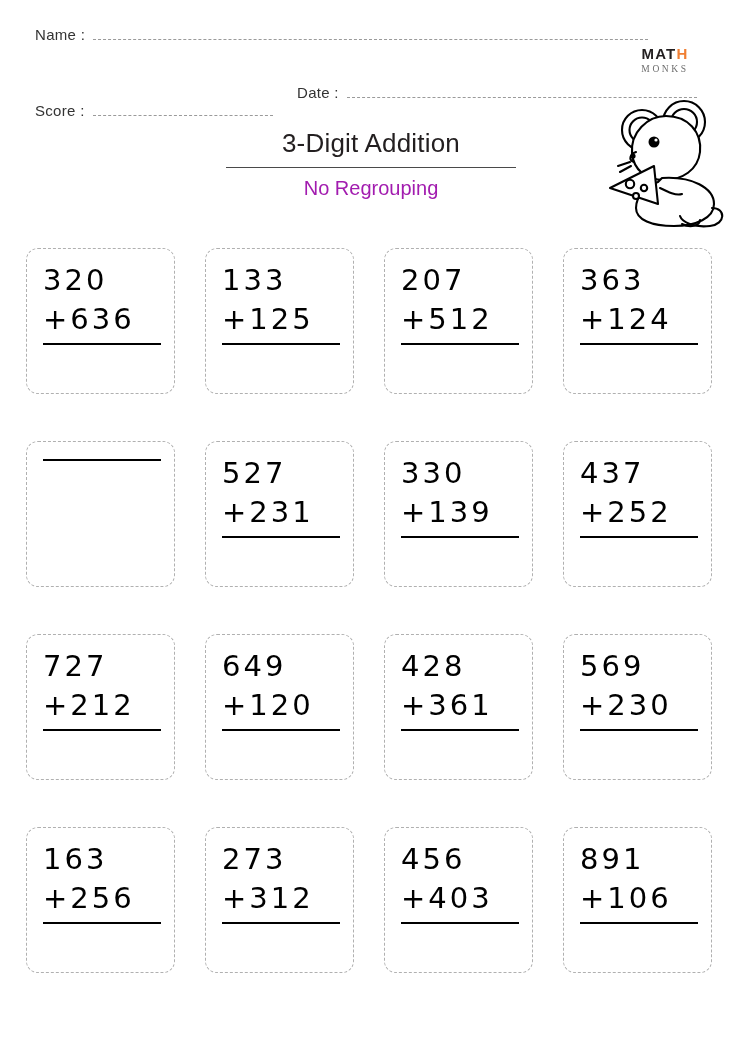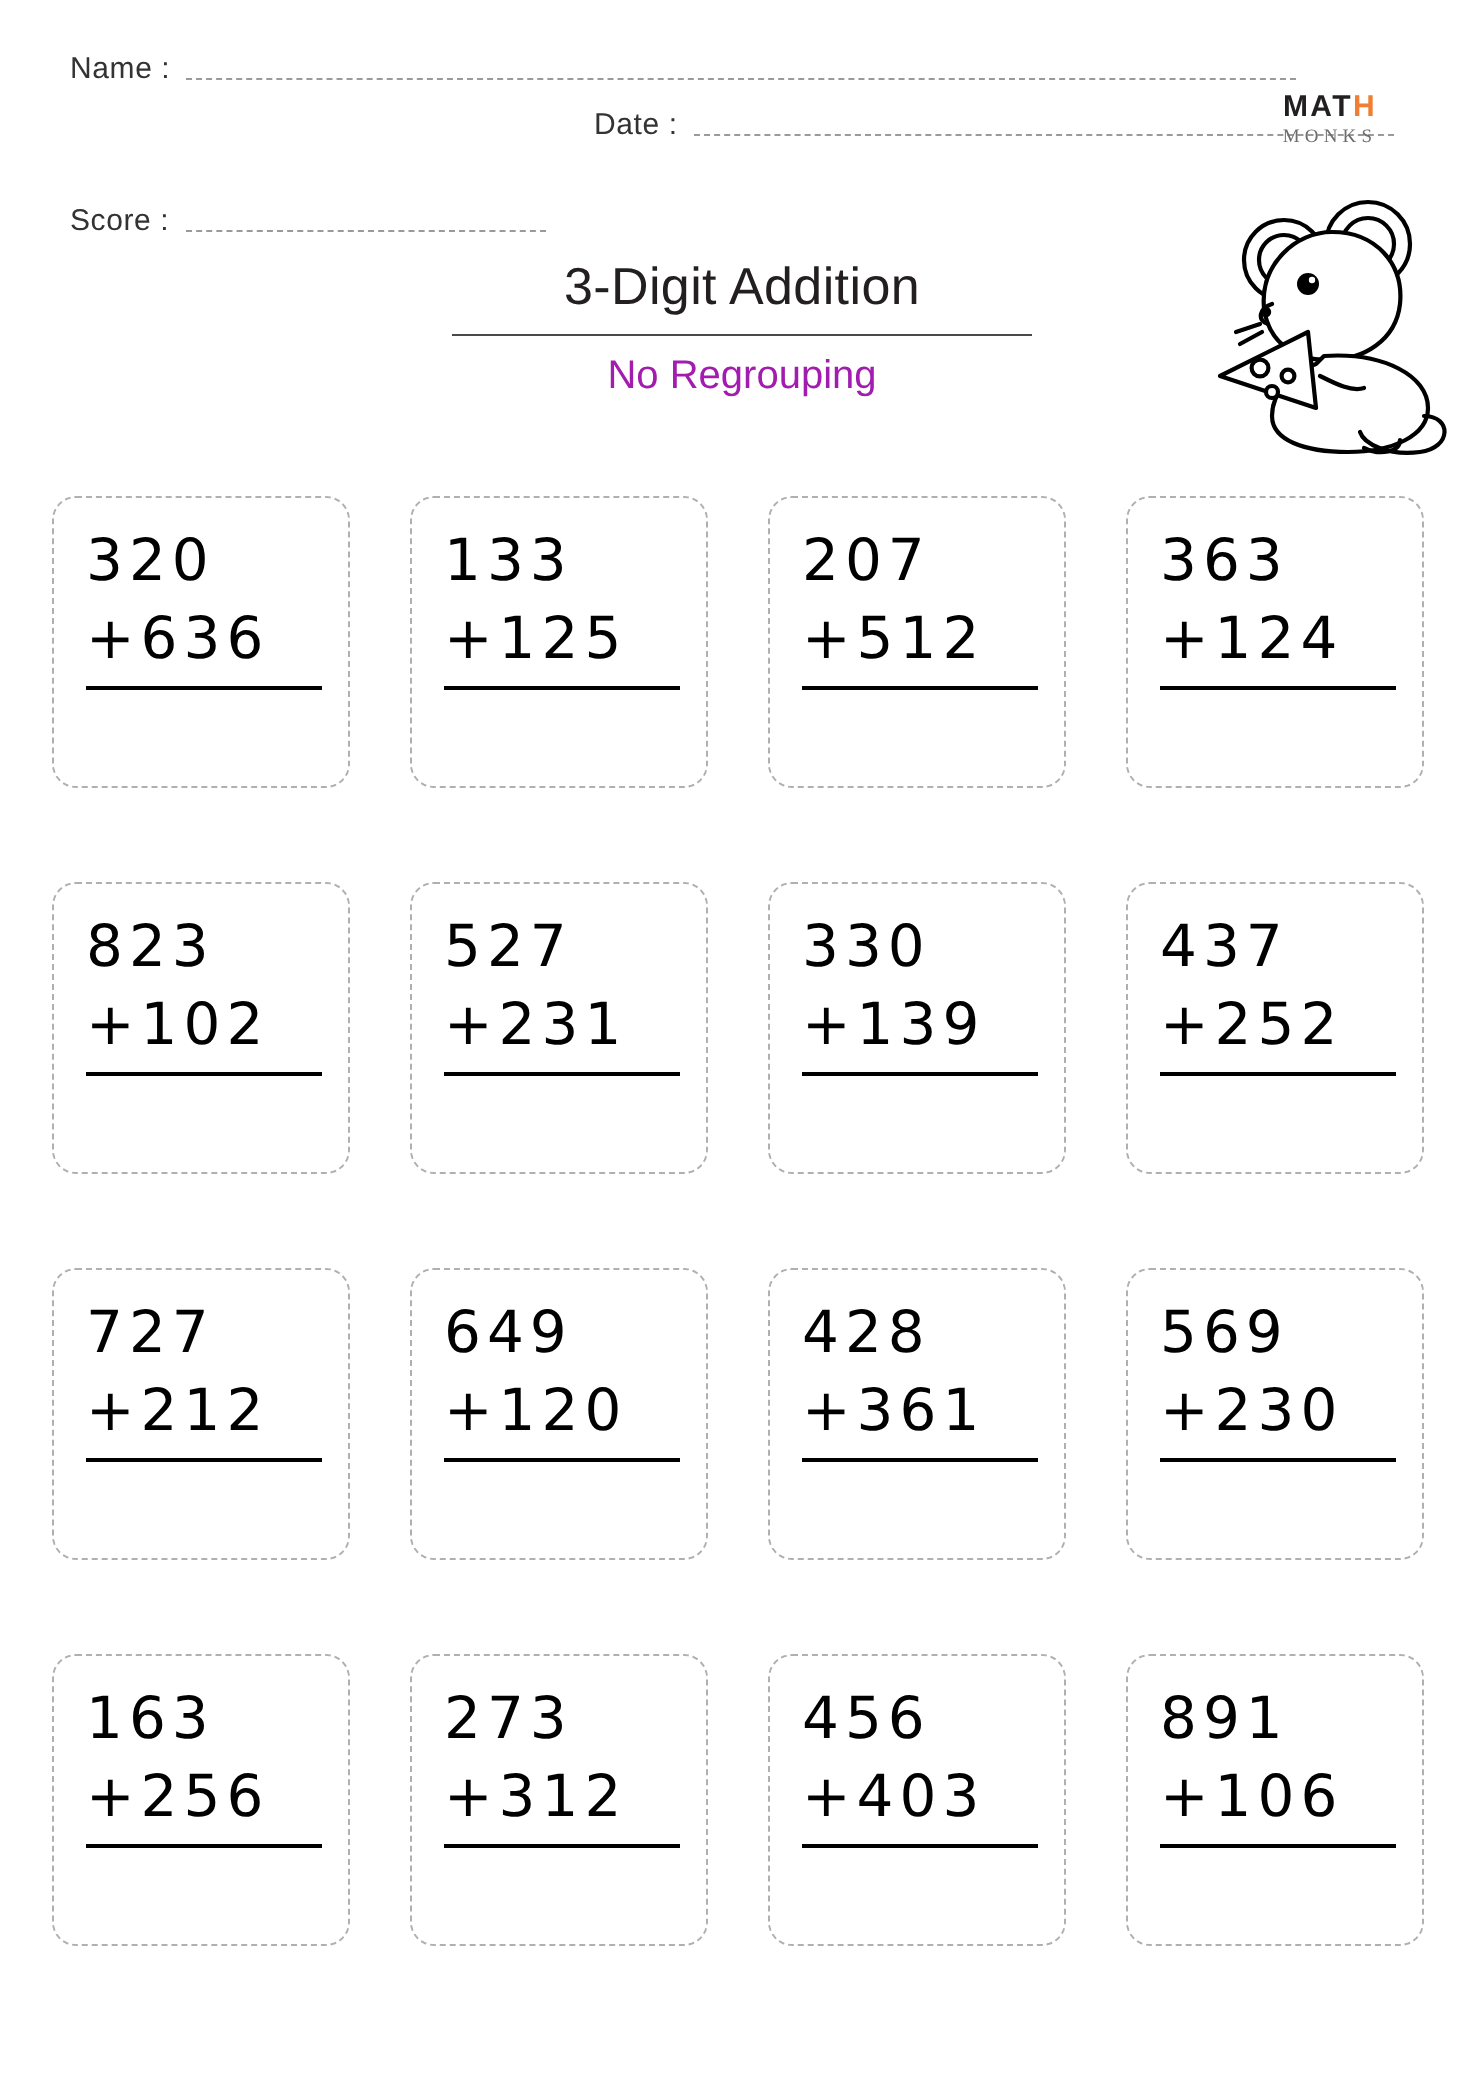--- a/index.html
+++ b/index.html
@@ -38,21 +38,21 @@
   }
   .field-line {
     border-bottom: 1.5px dashed #9a9a9a;
     height: 1px;
     margin-left: 8px;
     margin-bottom: 3px;
   }
 
   #name-row  { left: 35px; top: 26px; }
   #score-row { left: 35px; top: 70px; margin-top: 32px; }
-  #date-row  { left: 297px; top: 54px; text-align: center; }
+  #date-row  { left: 297px; top: 84px; text-align: center; }
 
   
   .brand {
     position: absolute;
     right: 22px;
     top: 46px;
     text-align: center;
     width: 110px;
   }
   .brand-main {
@@ -247,24 +247,20 @@
   <div class="cell">
     <div class="prob">
       <span>363</span>
       <span class="addend2">+124</span>
     </div>
     <div class="prob-rule"></div>
     <div class="answer-space"></div>
   </div>
 
   <div class="cell">
-    <div class="prob">
-      <span>823</span>
-      <span class="addend2">+102</span>
-    </div>
     <div class="prob-rule"></div>
     <div class="answer-space"></div>
   </div>
 
   <div class="cell">
     <div class="prob">
       <span>527</span>
       <span class="addend2">+231</span>
     </div>
     <div class="prob-rule"></div>

